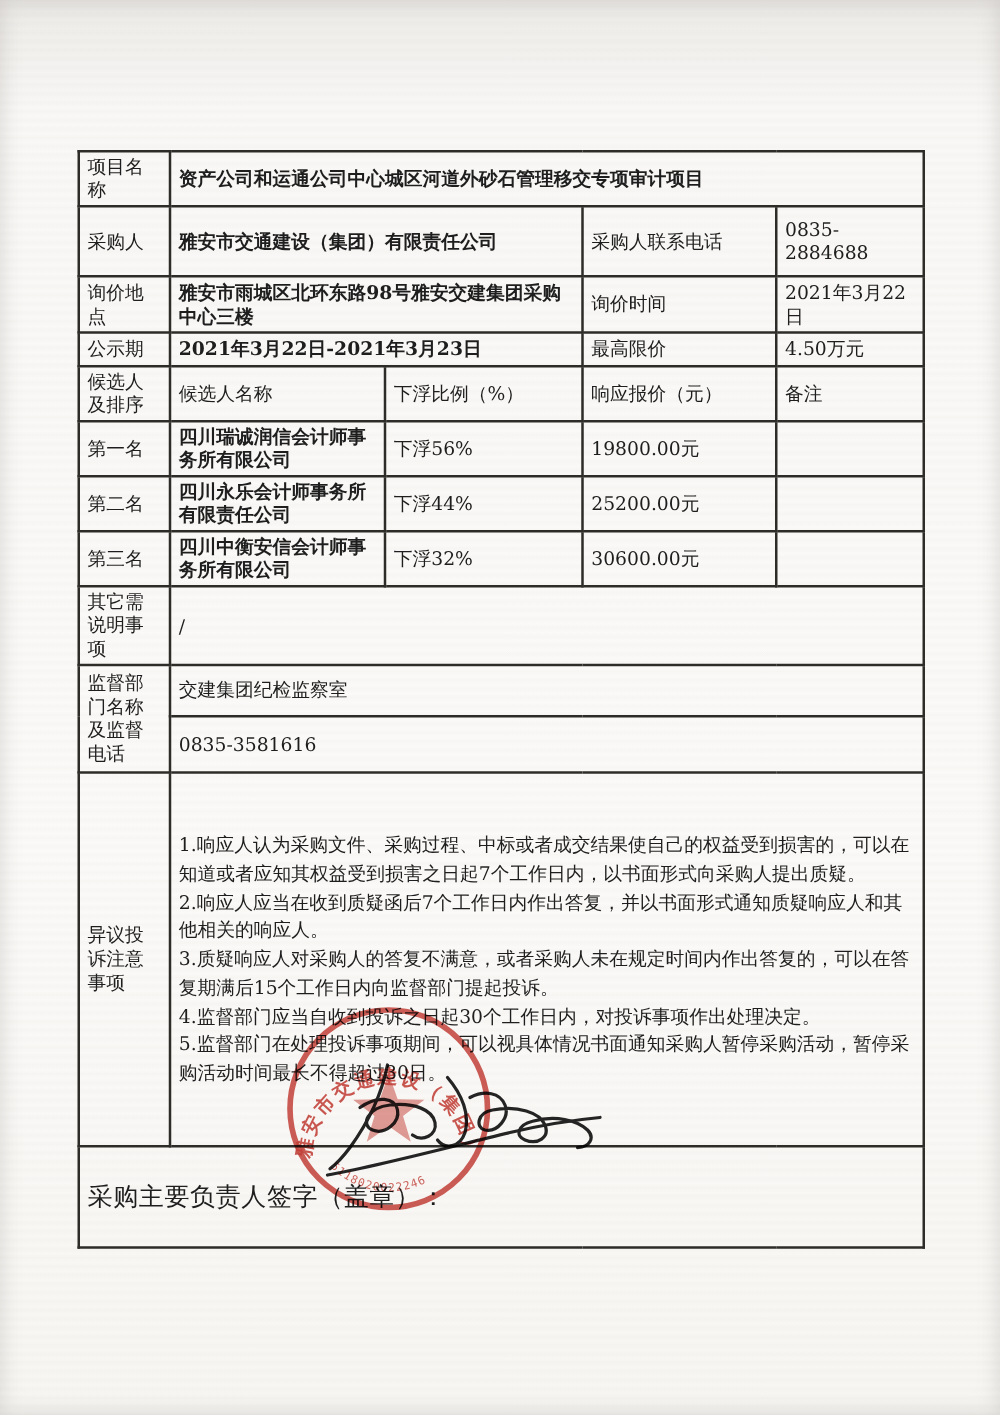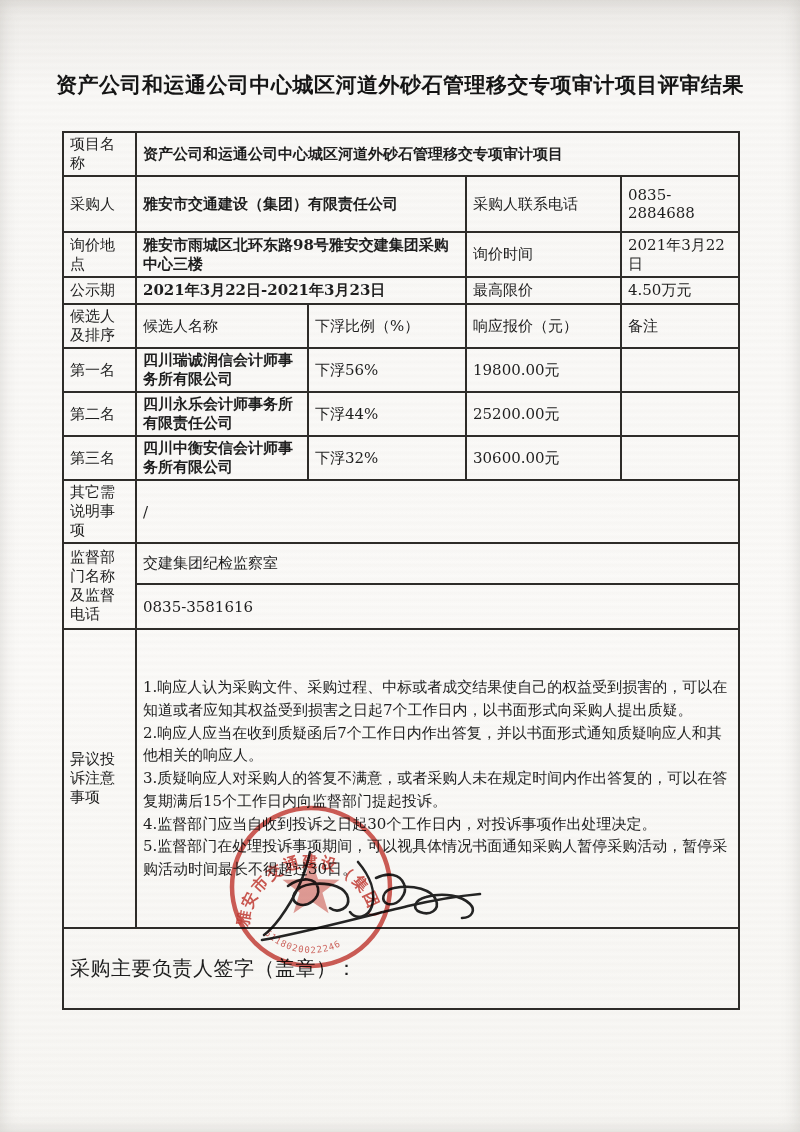--- a/index.html
+++ b/index.html
@@ -17,21 +17,21 @@
     box-shadow: inset 0 0 18px rgba(120,115,108,0.25);
     overflow:hidden;
     color:#1c1c1c;
   }
   .title {
     position:absolute; top:72px; left:0; width:100%;
     text-align:center; font-weight:bold; color:#151515;
     font-size:21px; line-height:1.28; letter-spacing:0.5px;
   }
   table.doc {
-    position:absolute; left:62px; top:131px; width:676px;
+    position:absolute; left:62px; top:120px; width:676px;
     border-collapse:collapse; table-layout:fixed;
     font-size:15px; color:#1e1e1e;
   }
   table.doc td {
     border:2px solid #2e2c29;
     padding:2px 6px;
     vertical-align:middle;
     overflow:hidden;
   }
   td.lbl  { text-align:left;   padding:2px 4px; }
@@ -53,21 +53,20 @@
   }
   .seal-text   { fill:#c8423b; opacity:0.88; font-weight:bold; letter-spacing:2px; font-size:15.5px; font-family:"DejaVu Serif","Liberation Serif",serif; }
   .seal-digits { fill:#c8423b; opacity:0.8; font-size:9px; letter-spacing:1px; font-family:"DejaVu Sans Mono","Liberation Mono",monospace; }
 </style>
 </head>
 <body>
 
 <div class="page">
 
   <div class="title">
-    <div>资产公司和运通公司中心城区河道外砂石管理移交专项审计项目评审结果</div>
   </div>
 
   <table class="doc">
     <colgroup>
       <col style="width:73px">
         <col style="width:172px">
         <col style="width:158px">
         <col style="width:155px">
         <col style="width:118px">
     </colgroup>

